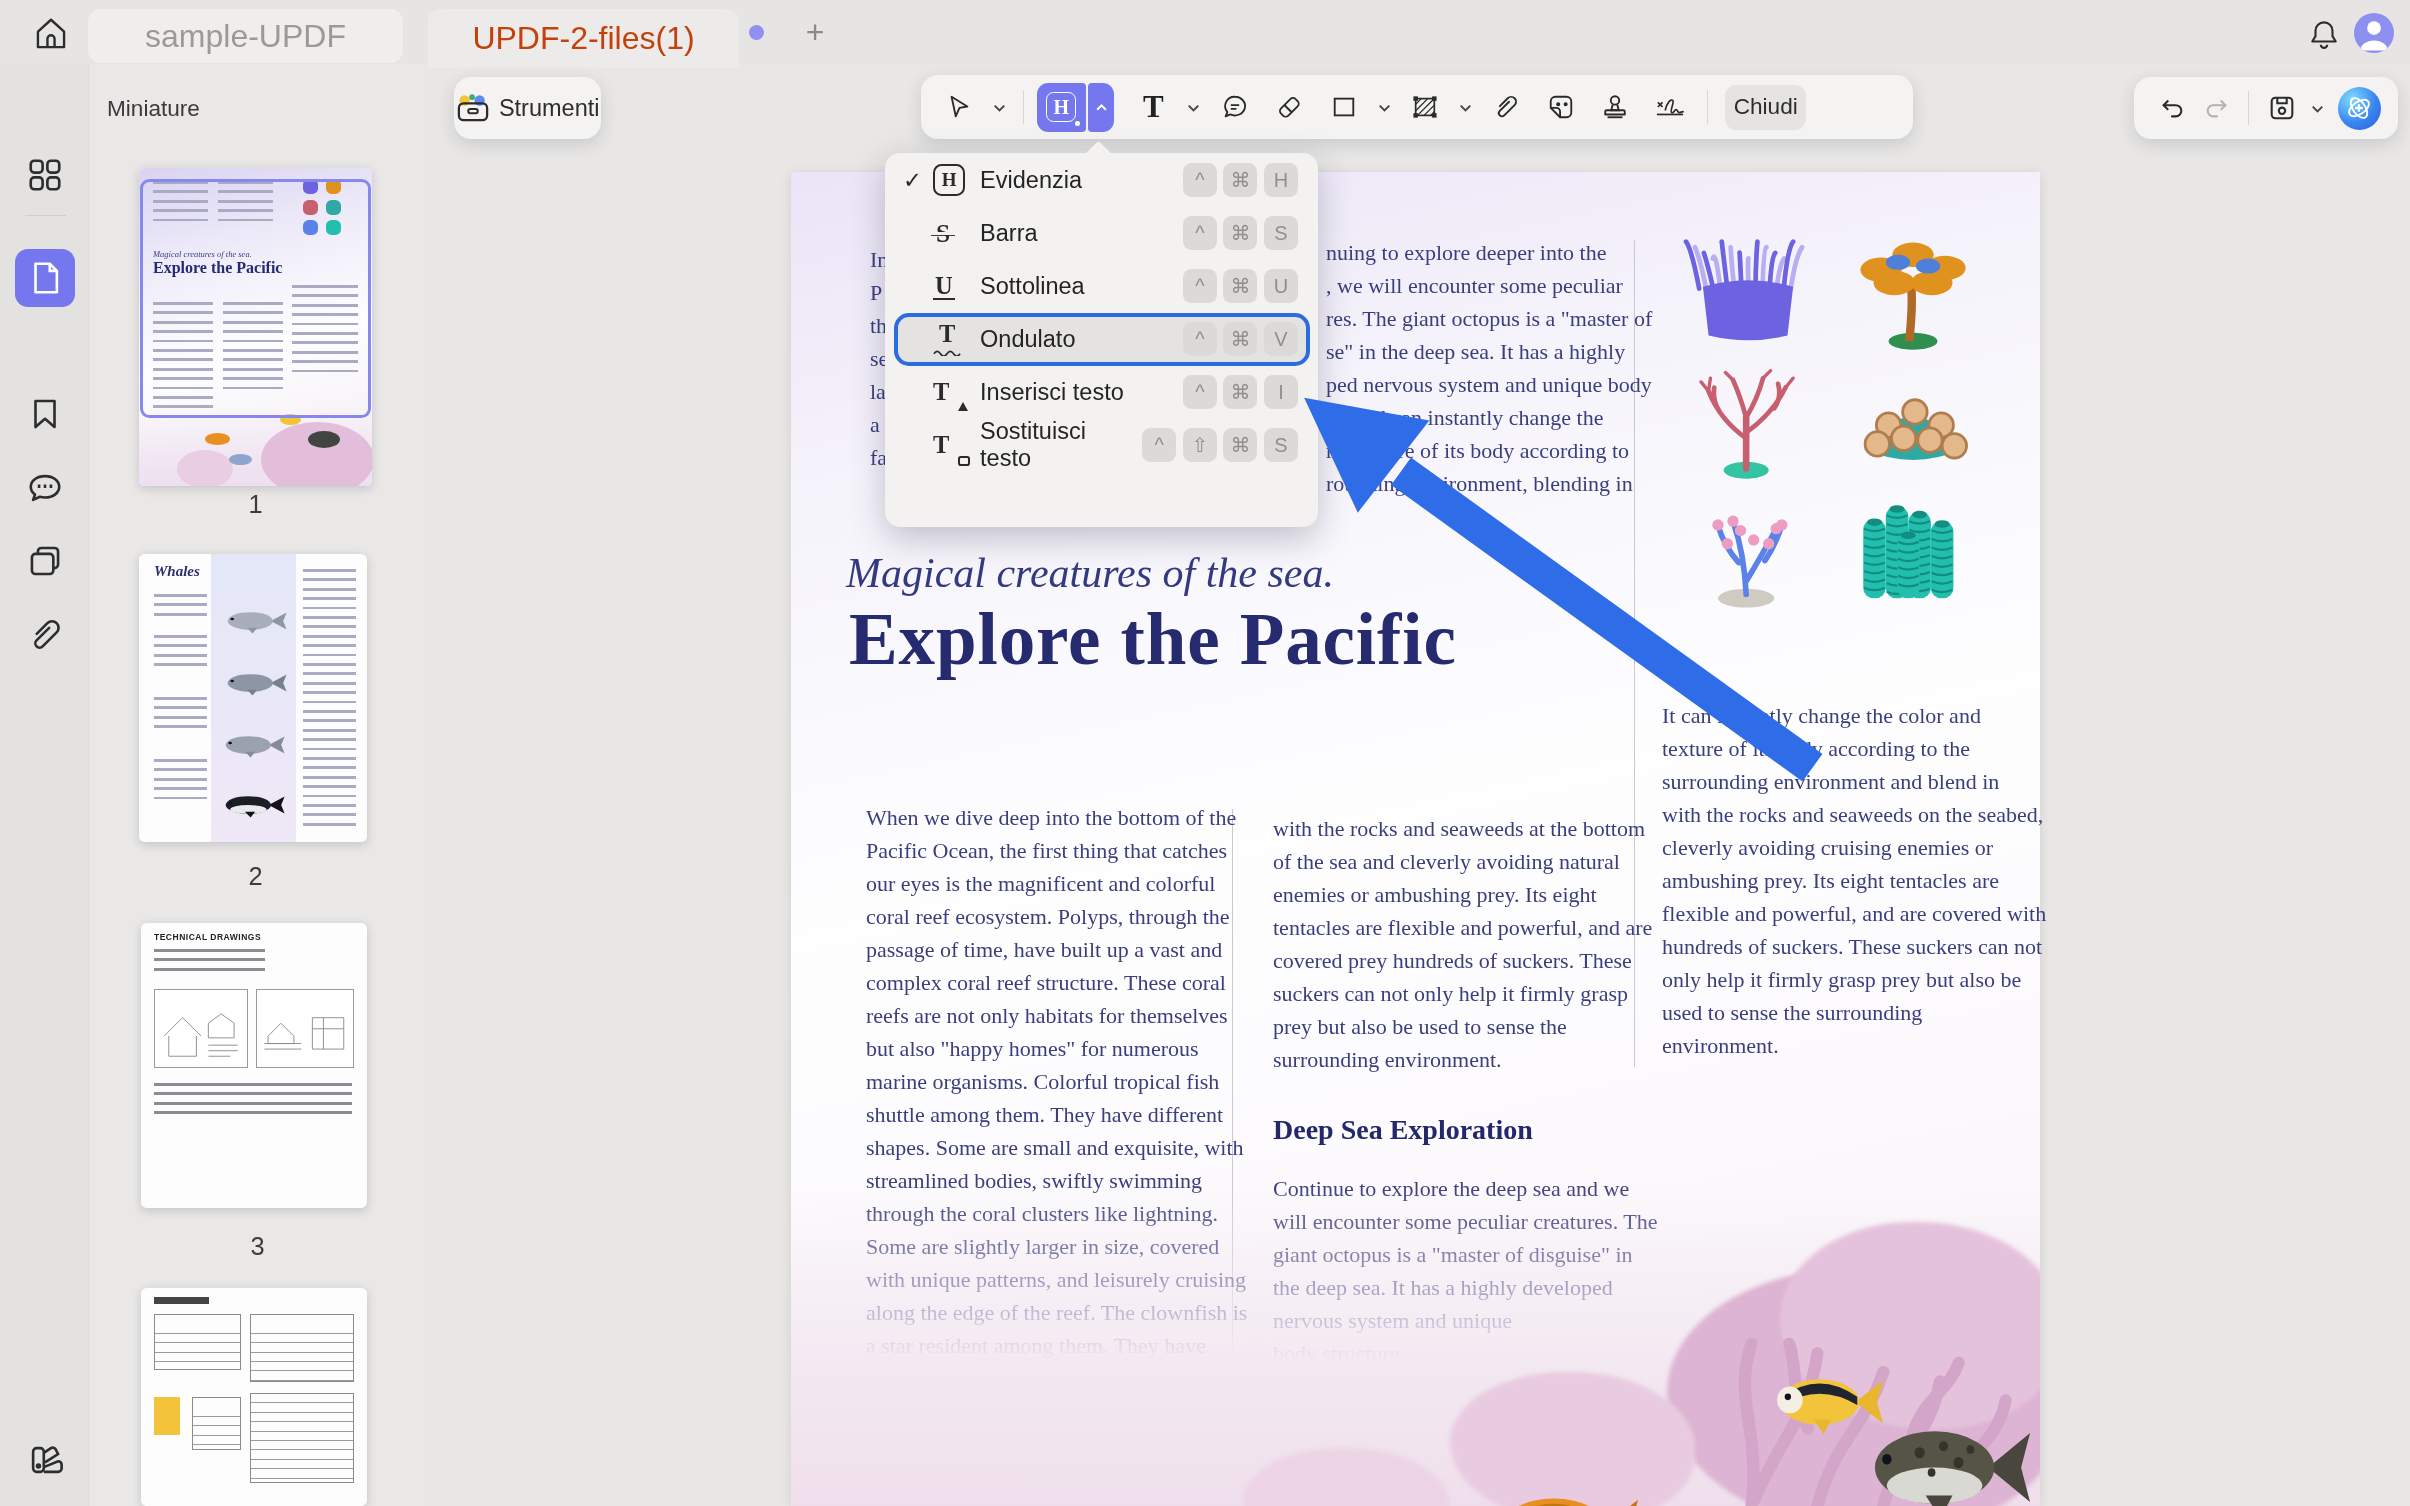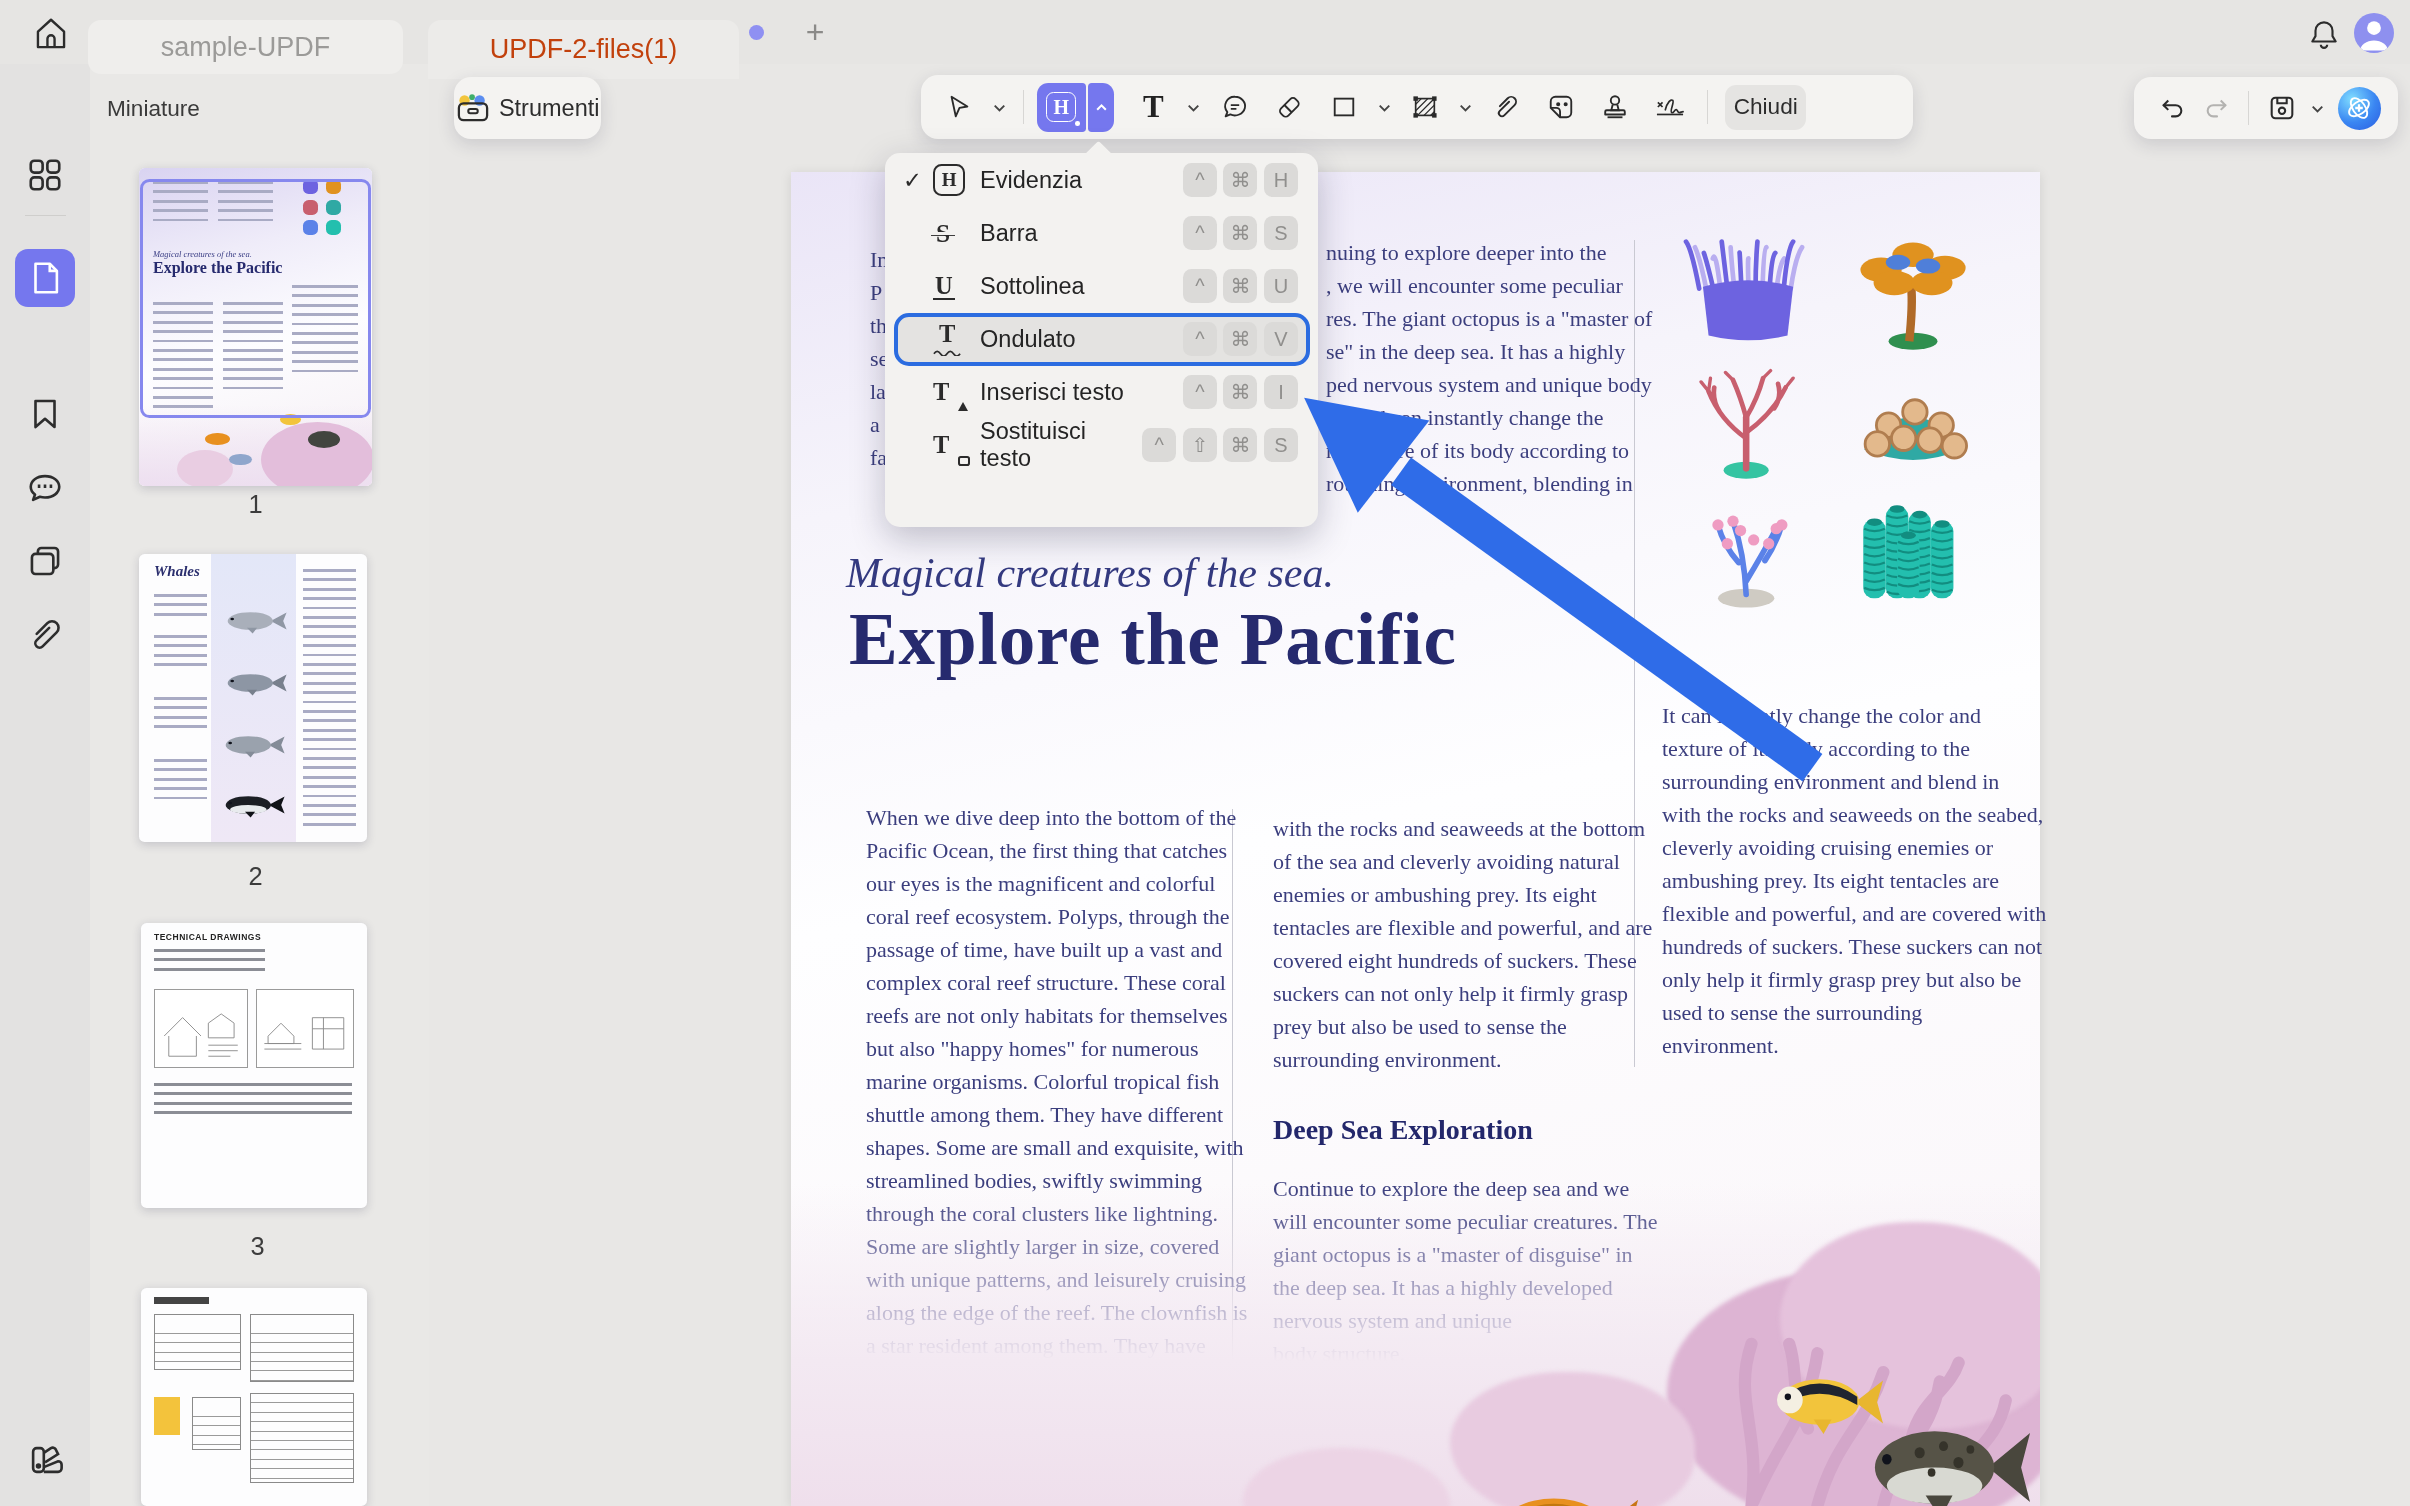--- a/index.html
+++ b/index.html
@@ -8,21 +8,21 @@
   }
   *{box-sizing:border-box;margin:0;padding:0}
   html,body{width:2411px;height:1507px;overflow:hidden}
   body{font-family:"Liberation Sans",sans-serif;background:#e8e7e5;position:relative}
   svg{display:block}
   .abs{position:absolute}
 
   
   .topbar{position:absolute;left:0;top:0;width:2411px;height:64px;background:#e6e5e3;z-index:10}
   .home-btn{position:absolute;left:32px;top:15px;width:38px;height:38px;color:#2c2c2c}
-  .tab{position:absolute;top:20px;height:54px;border-radius:13px;display:flex;align-items:center;justify-content:center;font-size:27px}
+  .tab{position:absolute;top:9px;height:54px;border-radius:13px;display:flex;align-items:center;justify-content:center;font-size:32px}
   .tab.inactive{left:88px;width:315px;background:#efeeec;color:#9b9a98}
   .tab.active{left:428px;width:311px;background:#ecebe9;color:#c2410c;border-radius:13px 13px 0 0;height:59px}
   .tab-dot{position:absolute;left:749px;top:24.5px;width:15px;height:15px;border-radius:50%;background:var(--accent-soft)}
   .newtab{position:absolute;left:796px;top:13px;width:38px;height:38px;font-size:32px;color:#8b8a88;display:flex;align-items:center;justify-content:center;font-weight:300}
   .bell{position:absolute;left:2307px;top:17px;width:34px;height:34px;color:#2c2c2c}
   .avatar{position:absolute;left:2354px;top:13px;width:40px;height:40px;border-radius:50%;background:#8e90ef;overflow:hidden}
 
   
   .rail{position:absolute;left:0;top:64px;width:90px;height:1443px;background:#e3e2e1}
   .rail-ic{position:absolute;left:26px;width:38px;height:38px;color:#2d2d2d}
@@ -477,21 +477,21 @@
       <div>formed a wonderful symbiotic relationship</div>
       <div>with sea anemones.</div>
   </div>
   <div class="dhead" style="left:75px;top:1273px;font-size:25.4px">Coral Reef</div>
 
   <div class="tcol" style="left:482px;top:640px">
     <div>with the rocks and seaweeds at the bottom</div>
       <div>of the sea and cleverly avoiding natural</div>
       <div>enemies or ambushing prey. Its eight</div>
       <div>tentacles are flexible and powerful, and are</div>
-      <div>covered eight hundreds of suckers. These</div>
+      <div>covered prey hundreds of suckers. These</div>
       <div>suckers can not only help it firmly grasp</div>
       <div>prey but also be used to sense the</div>
       <div>surrounding environment.</div>
   </div>
   <div class="dhead" style="left:482px;top:942px;font-size:28px">Deep Sea Exploration</div>
   <div class="tcol" style="left:482px;top:1000px">
     <div>Continue to explore the deep sea and we</div>
       <div>will encounter some peculiar creatures. The</div>
       <div>giant octopus is a "master of disguise" in</div>
       <div>the deep sea. It has a highly developed</div>

